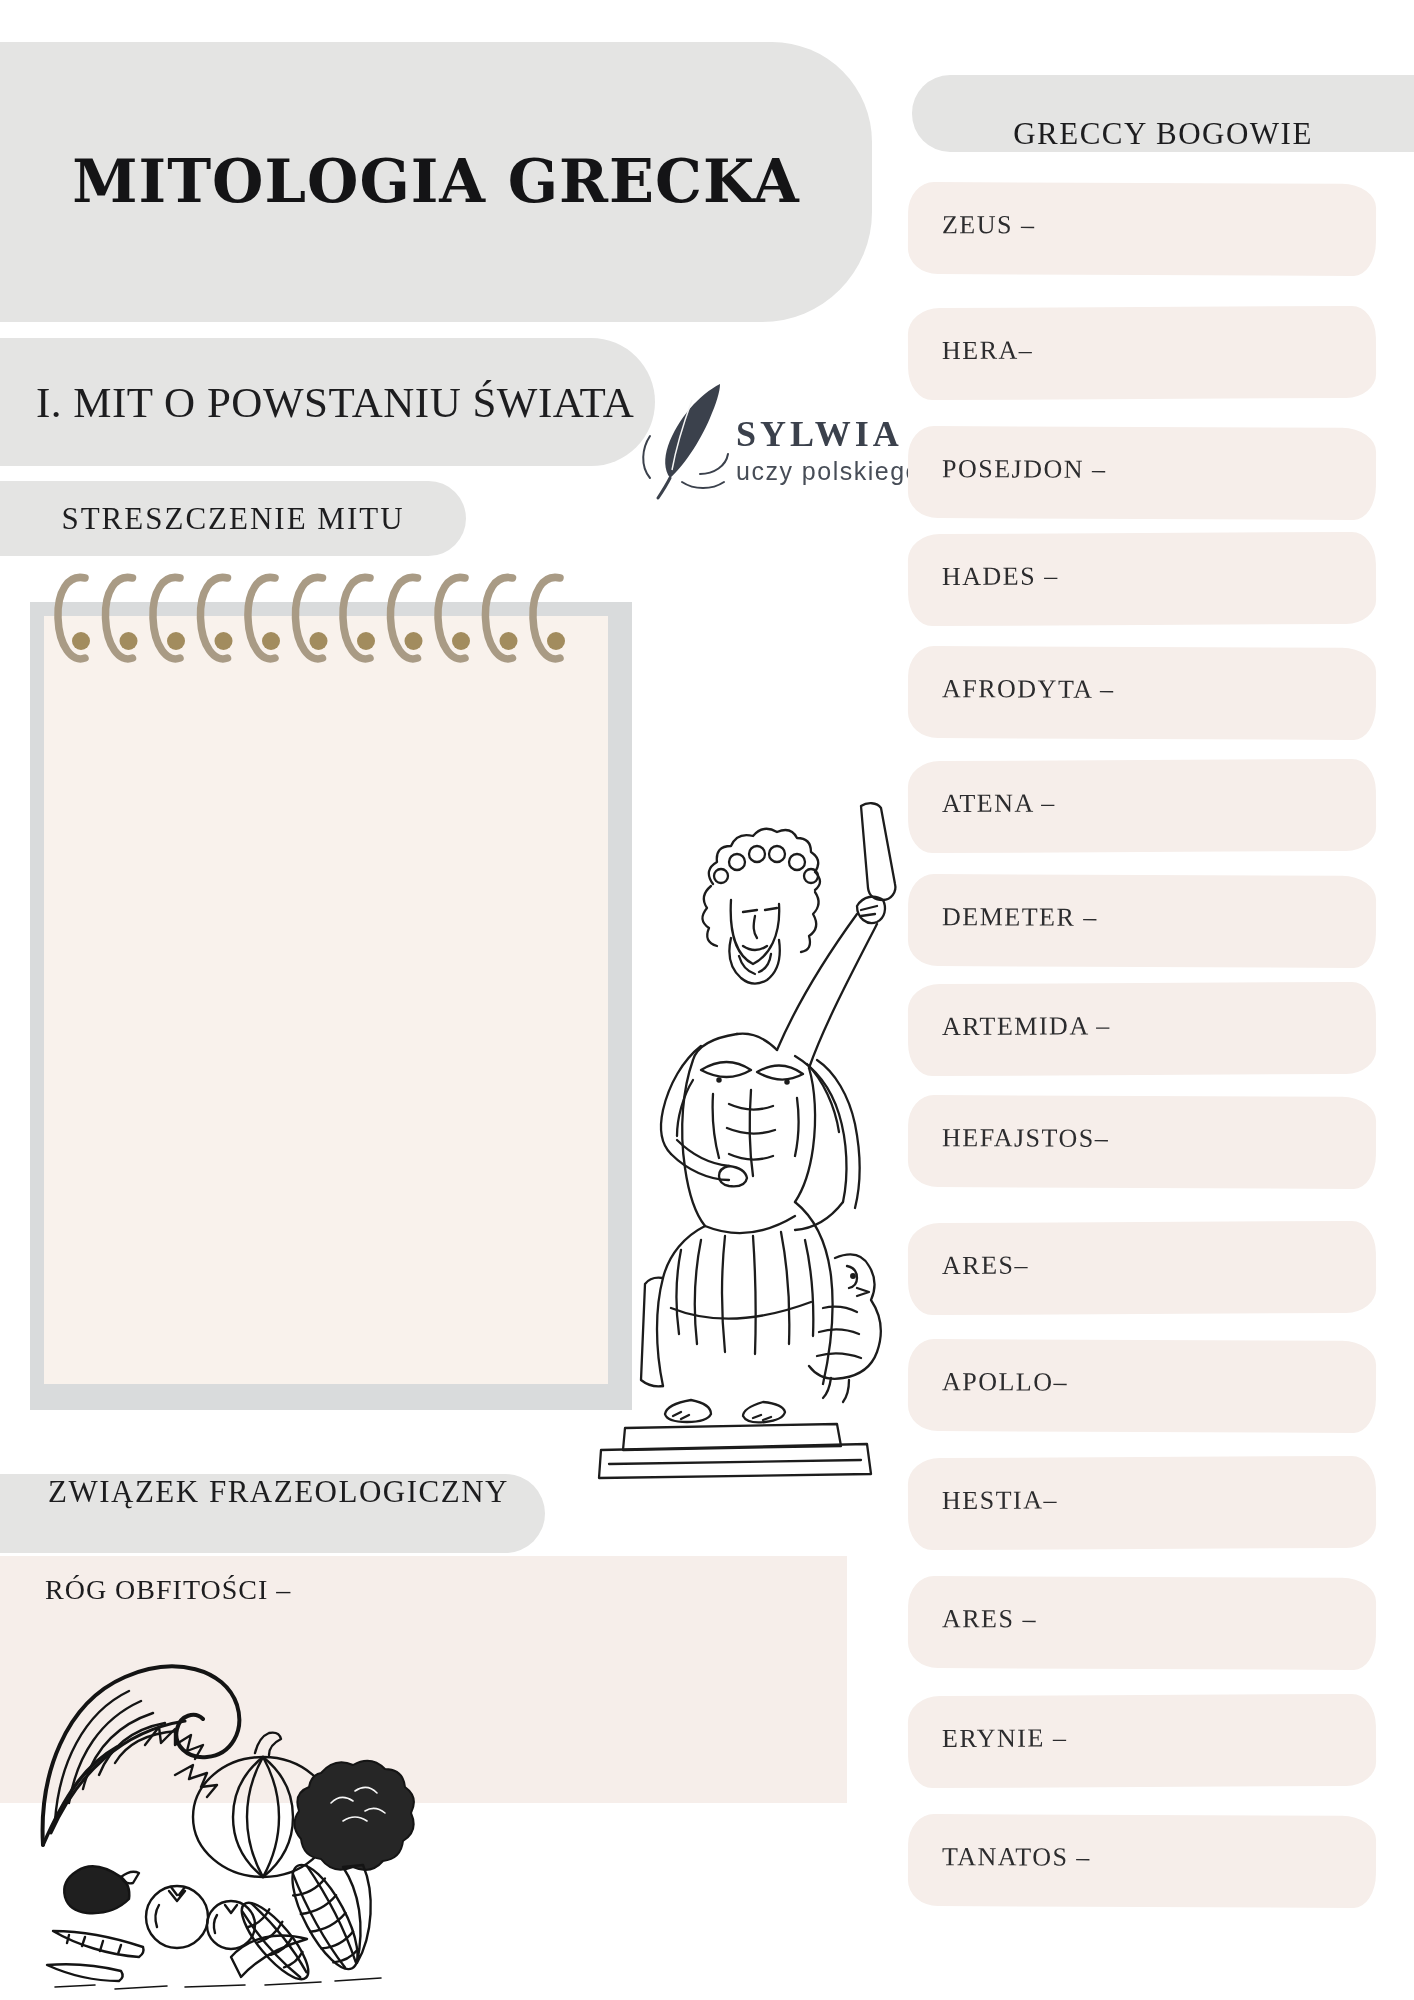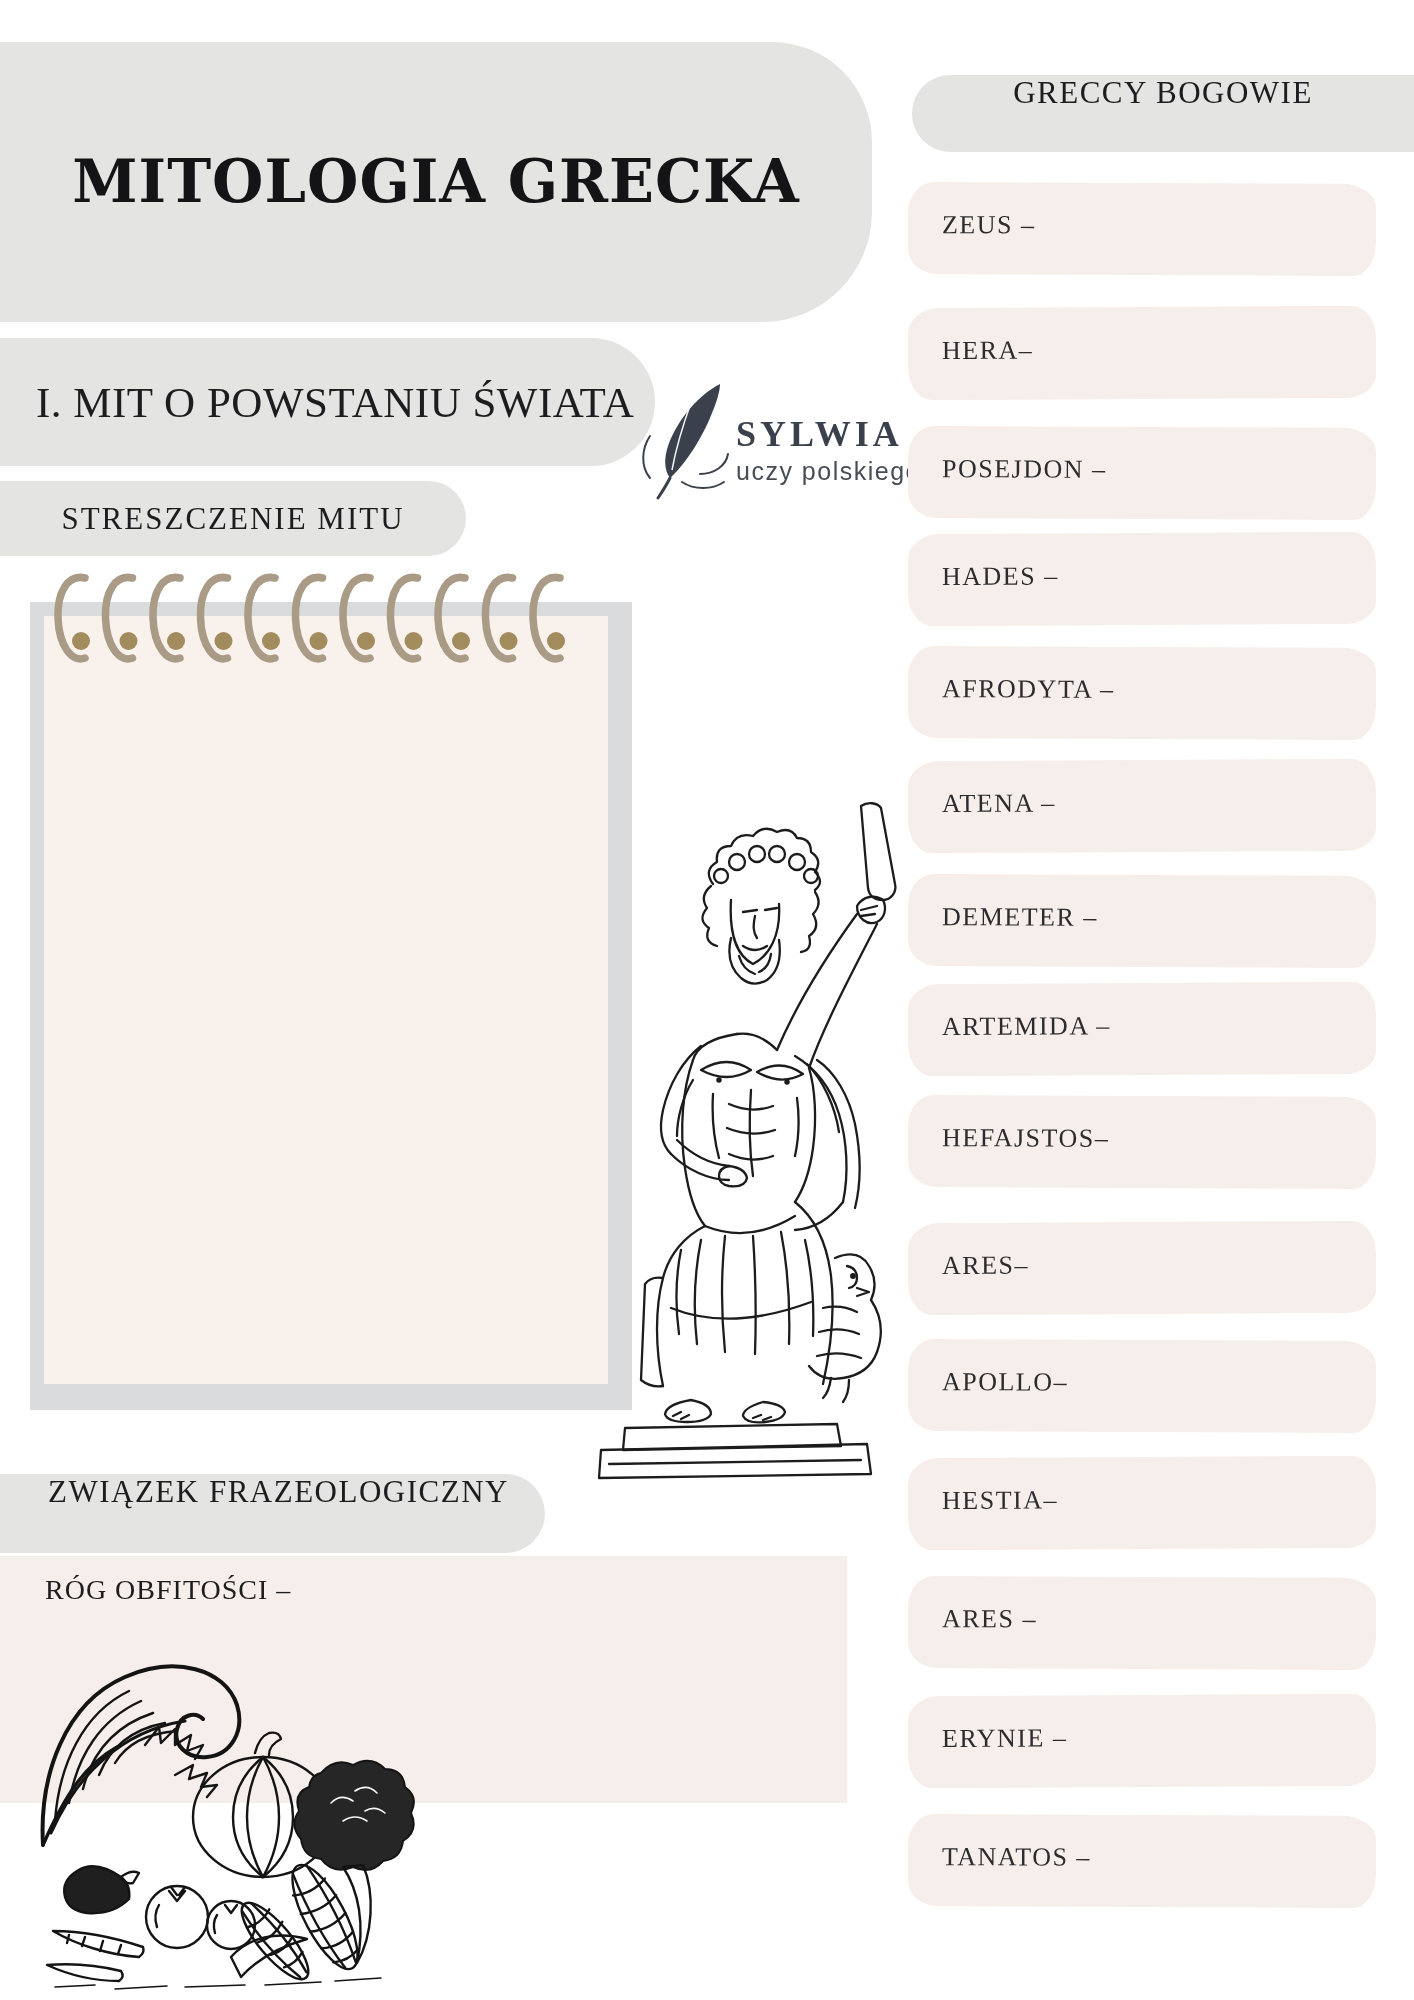--- a/index.html
+++ b/index.html
@@ -40,21 +40,21 @@
   .notebook-mat{left:30px;top:602px;width:602px;height:808px;background:#d9dbdc}
   .notebook-paper{position:absolute;left:14px;top:14px;width:564px;height:768px;background:#f9f2ec}
   .spiral{left:52px;top:570px;z-index:4}
 
   
   .statue{left:505px;top:788px;width:400px;height:692px;z-index:3}
   .cornucopia{left:25px;top:1625px;width:395px;height:368px;z-index:3}
 
   
   .gods-header{left:912px;top:75px;width:502px;height:77px;border-radius:38px 0 0 38px;
-    display:flex;align-items:flex-start;justify-content:center}
+    display:flex;align-items:flex-end;justify-content:center}
   .gods-heading{font-size:31px;letter-spacing:1.5px;white-space:nowrap}
   .god-block{position:absolute;left:908px;width:468px;height:92px;background:#f6eeea;
     padding:28px 0 0 34px;box-sizing:border-box}
   .god-block.alt-a{border-radius:26px 34px 22px 30px / 30px 24px 34px 26px;transform:rotate(.25deg)}
   .god-block.alt-b{border-radius:32px 24px 30px 24px / 26px 32px 24px 32px;transform:rotate(-.3deg)}
   .god-label{font-size:26px;letter-spacing:1.5px;color:#2c2c2e}
 
   
   .phrase-block{left:0;top:1474px;width:545px;height:79px;border-radius:0 40px 40px 0;
     display:flex;align-items:flex-start;padding-left:48px;box-sizing:border-box}

